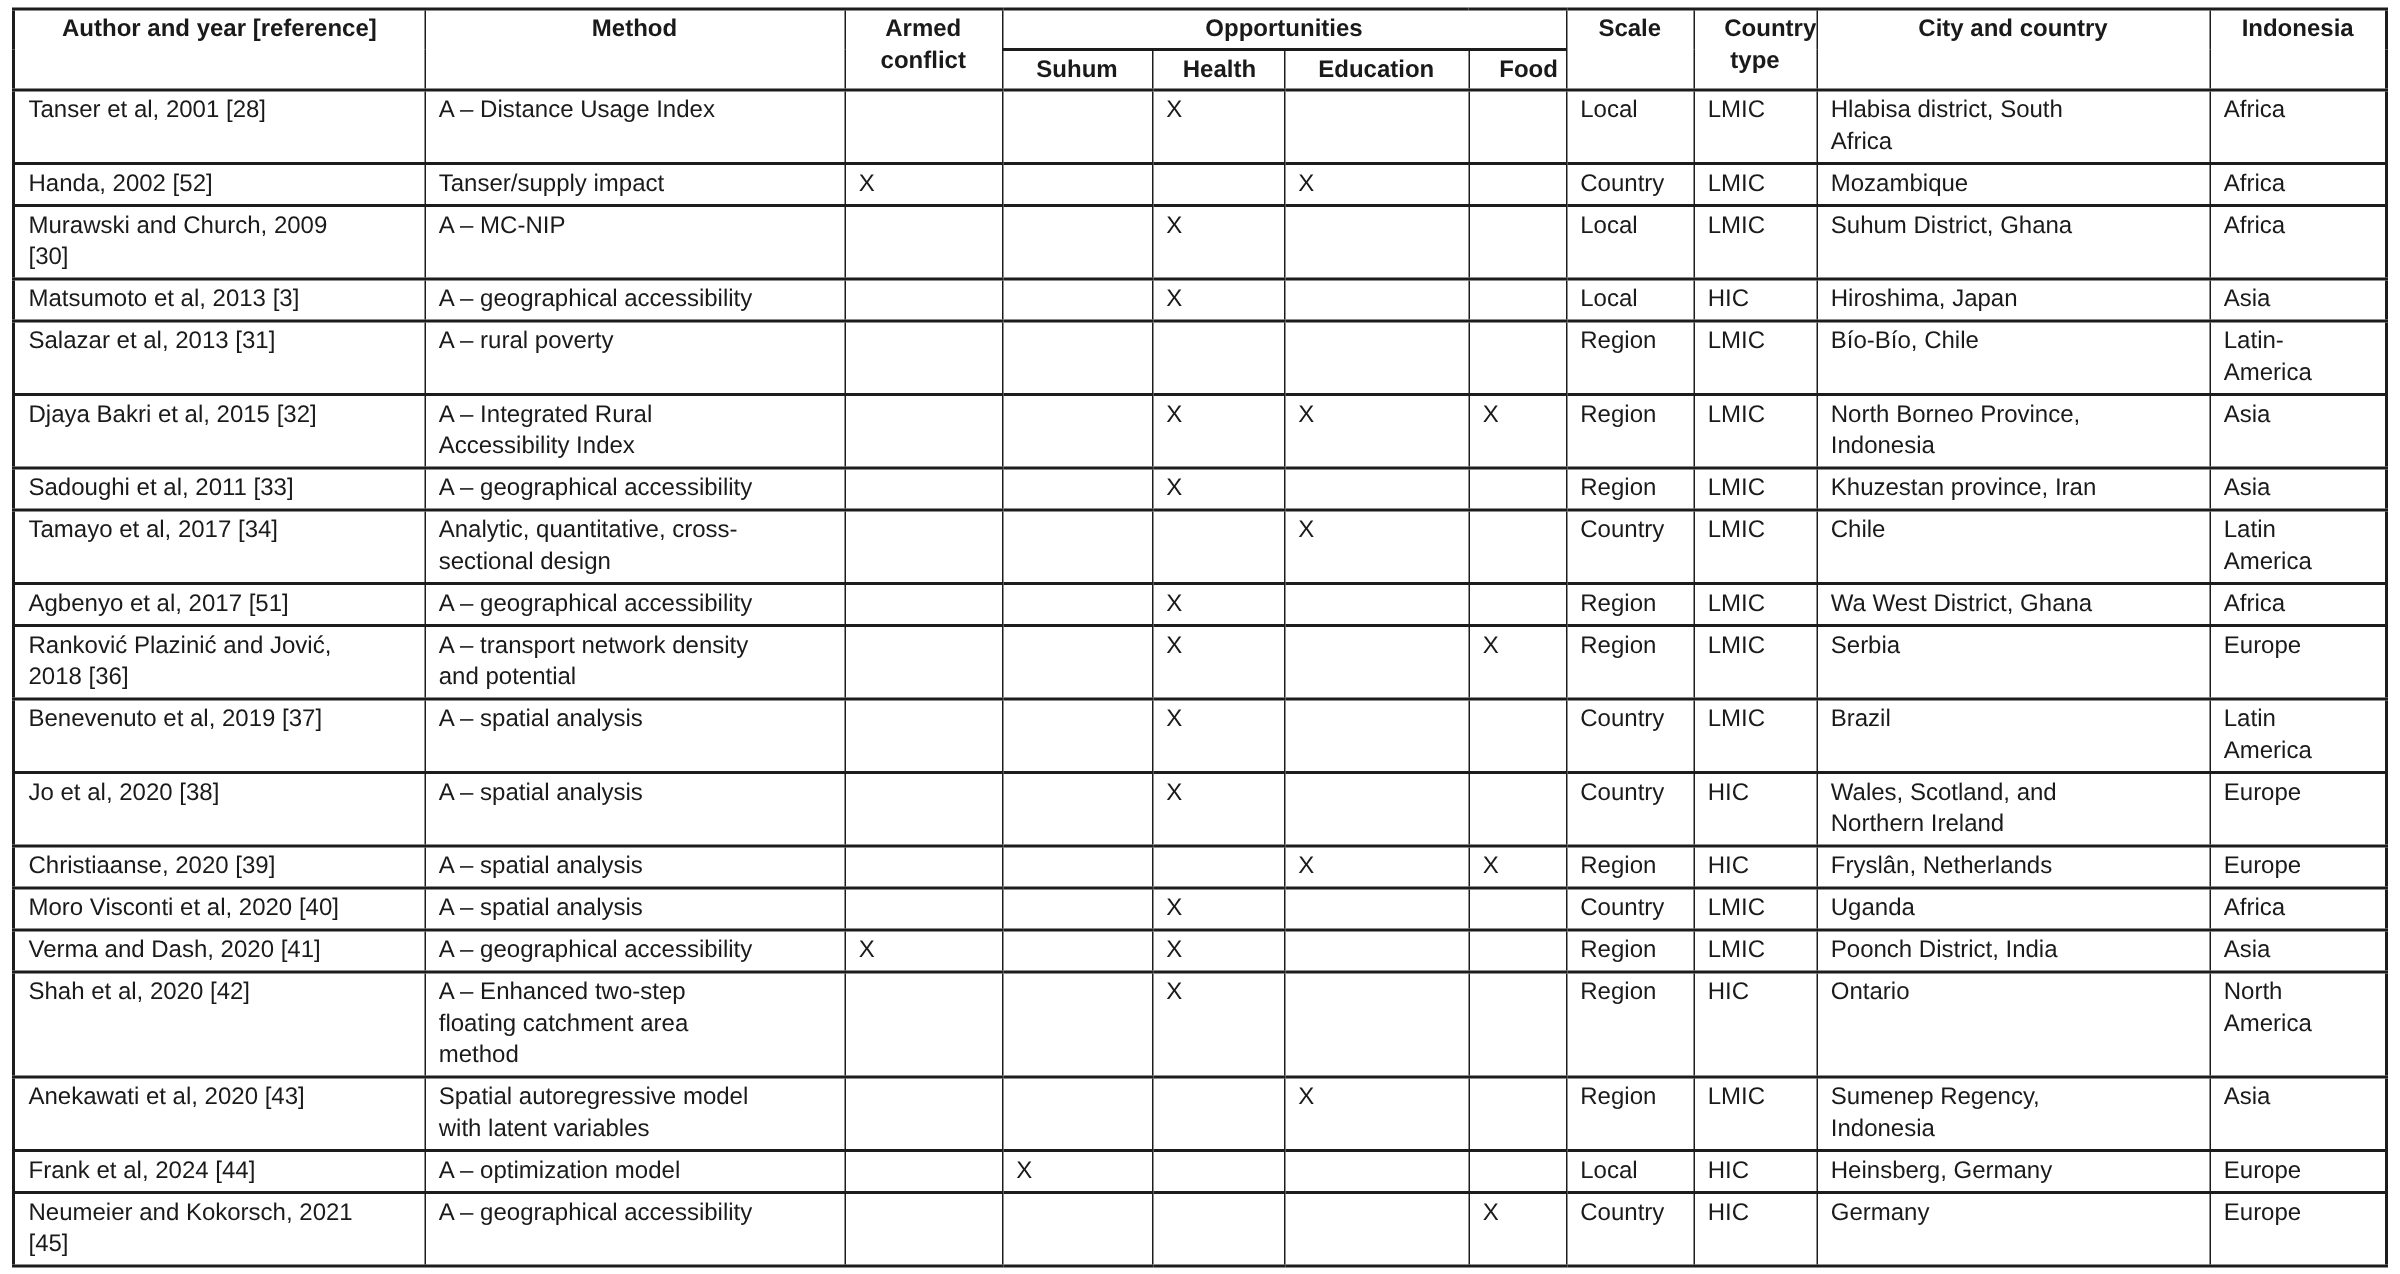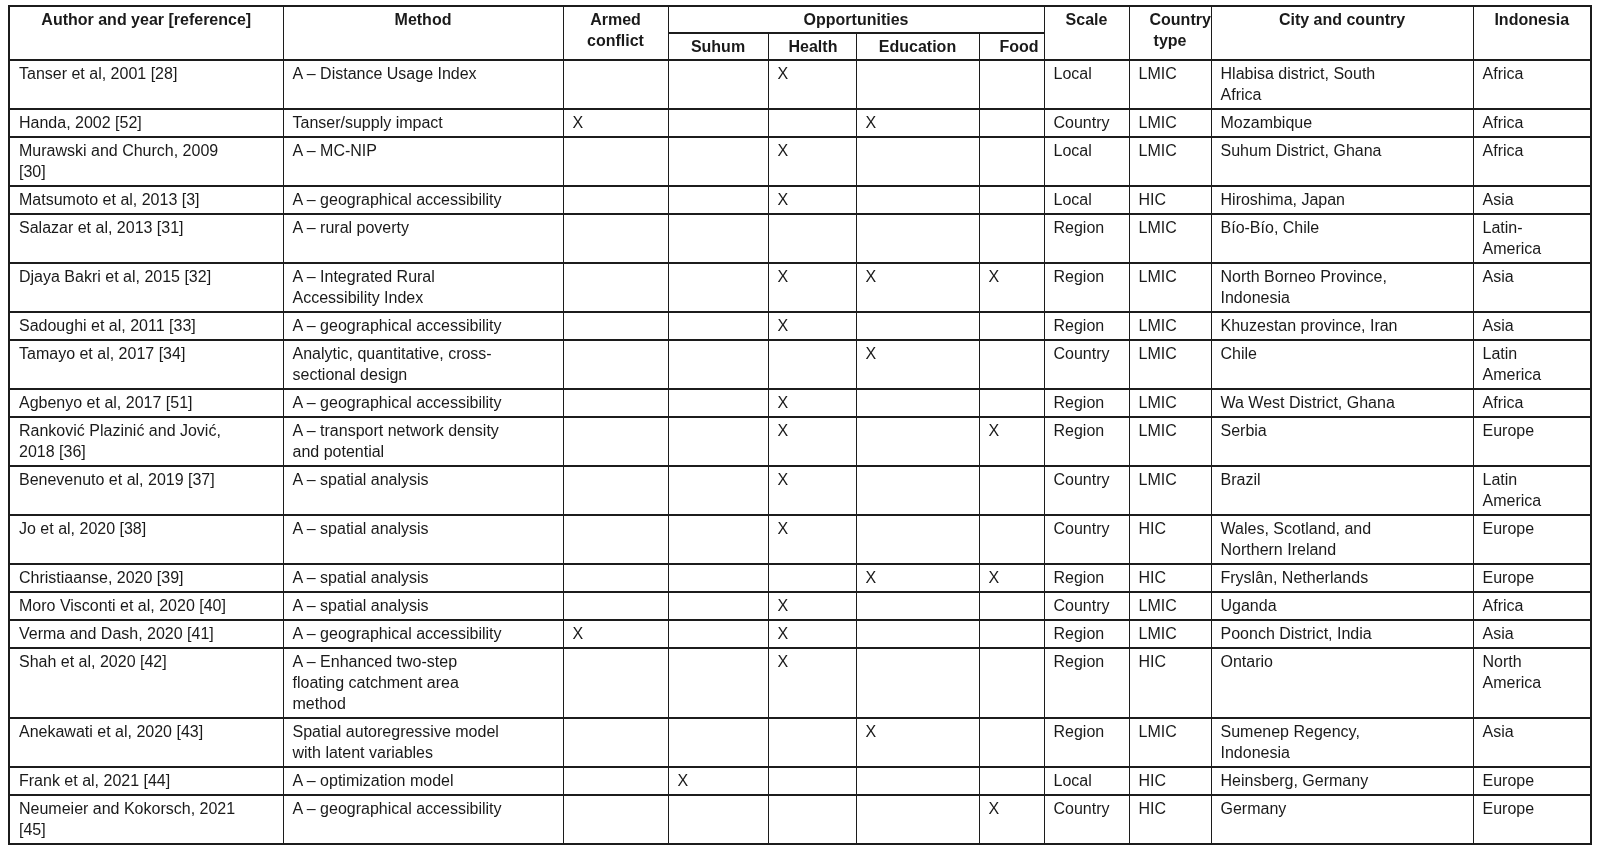--- a/index.html
+++ b/index.html
@@ -314,21 +314,21 @@
           <td></td>
           <td>X</td>
           <td></td>
           <td>Region</td>
           <td>LMIC</td>
           <td>Sumenep Regency,
 Indonesia</td>
           <td>Asia</td>
         </tr>
         <tr>
-          <td>Frank et al, 2021 [44]</td>
+          <td>Frank et al, 2024 [44]</td>
           <td>A – optimization model</td>
           <td></td>
           <td>X</td>
           <td></td>
           <td></td>
           <td></td>
           <td>Local</td>
           <td>HIC</td>
           <td>Heinsberg, Germany</td>
           <td>Europe</td>

